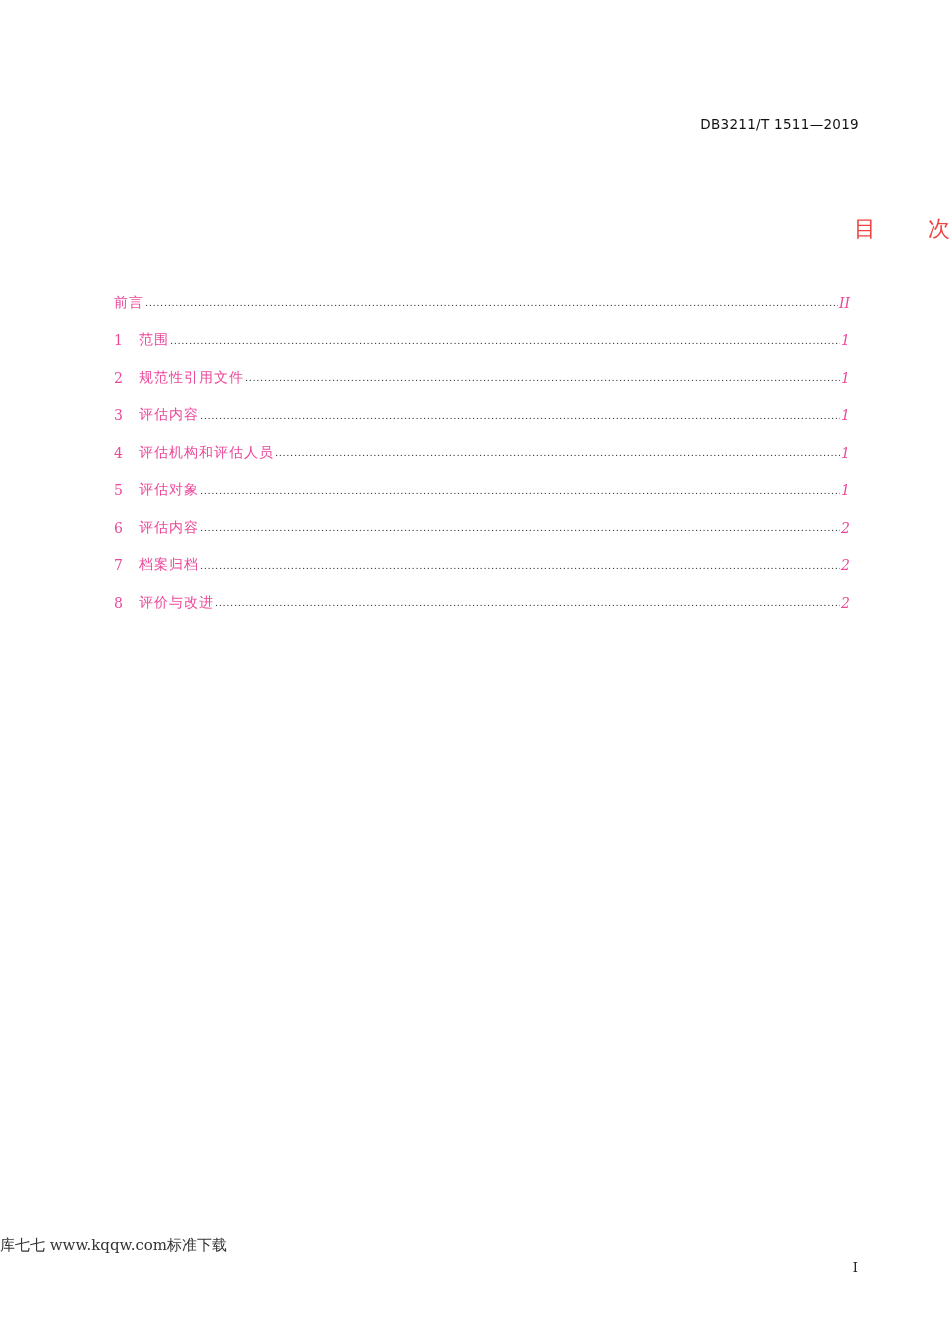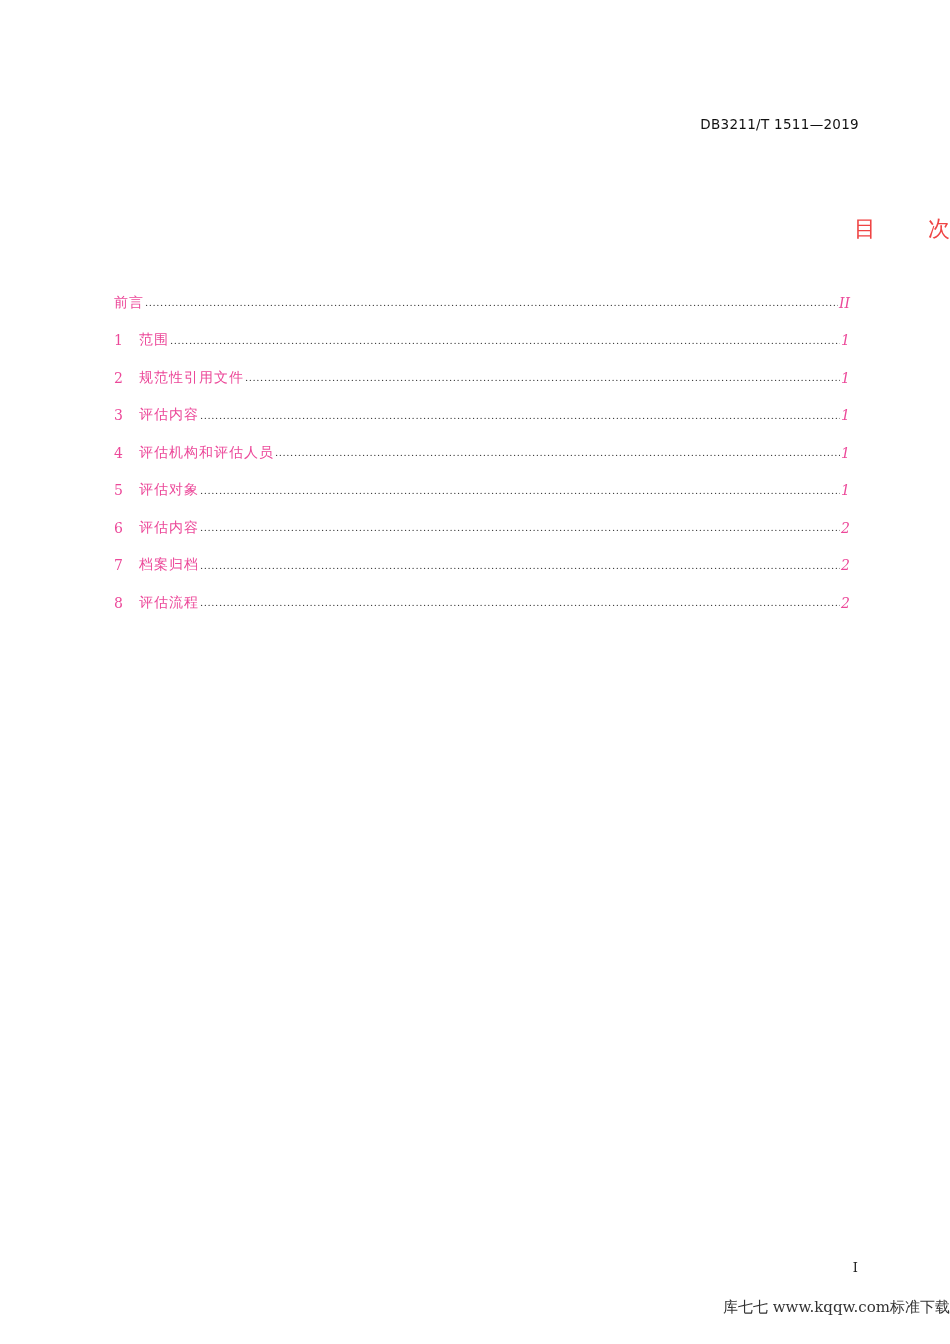--- a/index.html
+++ b/index.html
@@ -33,21 +33,21 @@
       margin: 0 1px; font-size: 10px; letter-spacing: 0.6px; color: #333;
     }
     .toc-dots::after {
       content: "................................................................................................................................................................................................................................................";
     }
     .toc-page { flex: none; text-align: right; font-style: italic; }
     .page-num {
       position: absolute; top: 1260px; right: 92px; font-size: 13px; color: #222;
     }
     .footer {
-      position: absolute; top: 1298px; left: 0; width: 100%; text-align: right;
+      position: absolute; top: 1236px; left: 0; width: 100%; text-align: left;
       font-size: 15px; color: #333;
     }
   </style>
 </head>
 <body>
 
 <div class="std-code">DB3211/T 1511—2019</div>
 
 <div class="title">
   <span>目</span><span class="gap"></span><span>次</span>
@@ -96,21 +96,21 @@
     <span class="toc-page">2</span>
   </div>
   <div class="toc-row">
     <span class="toc-num">7</span>
     <span class="toc-label">档案归档</span>
     <span class="toc-dots"></span>
     <span class="toc-page">2</span>
   </div>
   <div class="toc-row">
     <span class="toc-num">8</span>
-    <span class="toc-label">评估流程</span>
+    <span class="toc-label">评价与改进</span>
     <span class="toc-dots"></span>
     <span class="toc-page">2</span>
   </div>
 </div>
 
 <div class="page-num">I</div>
 
 <div class="footer">库七七 www.kqqw.com标准下载</div>
 
 </body></html>

